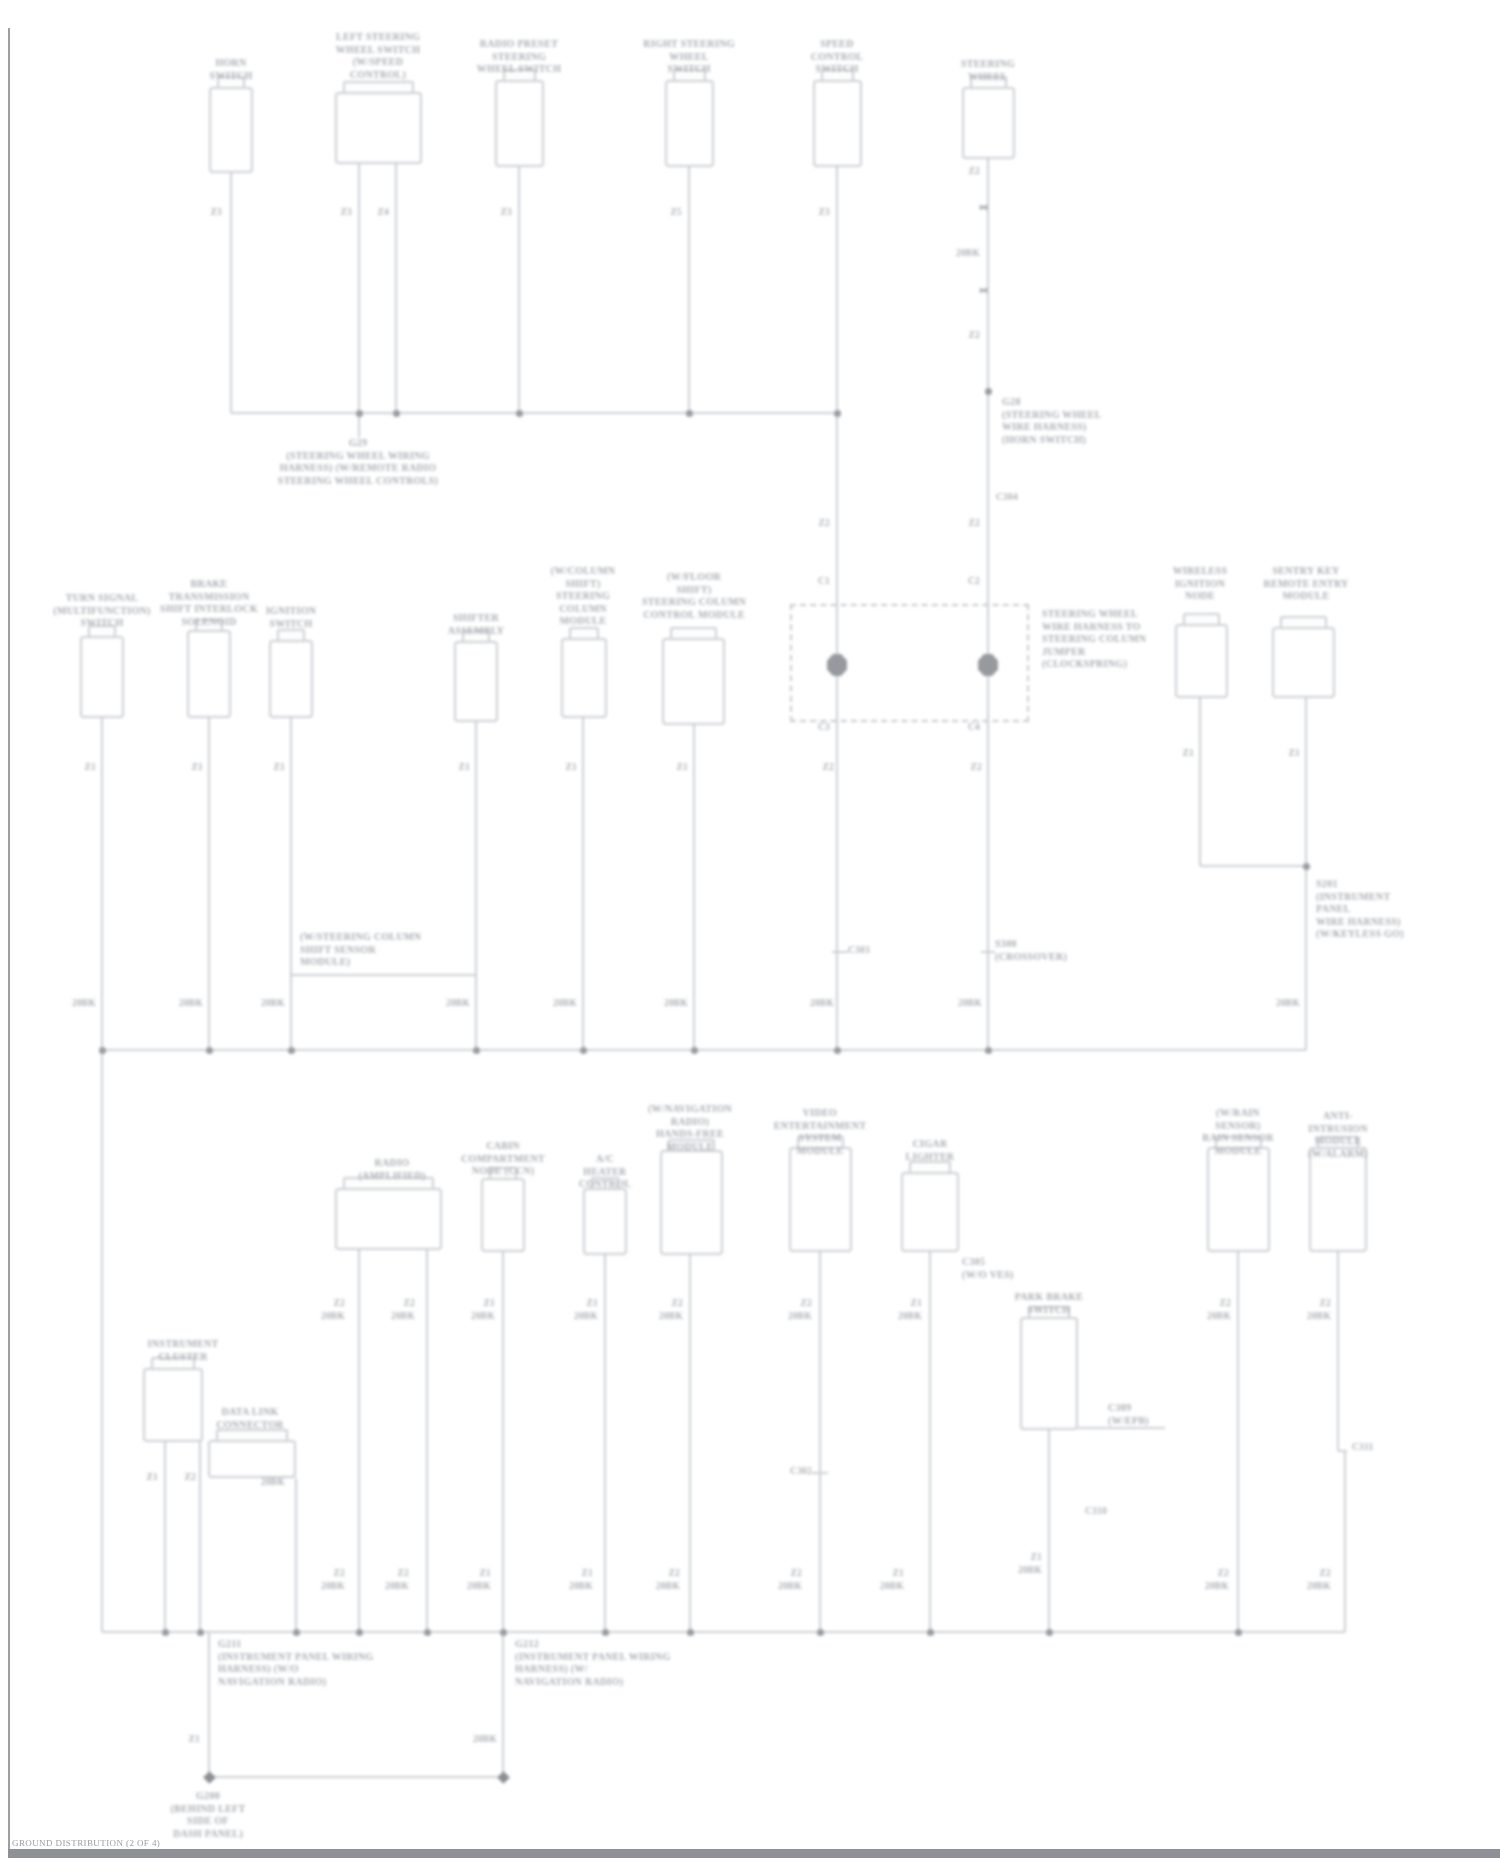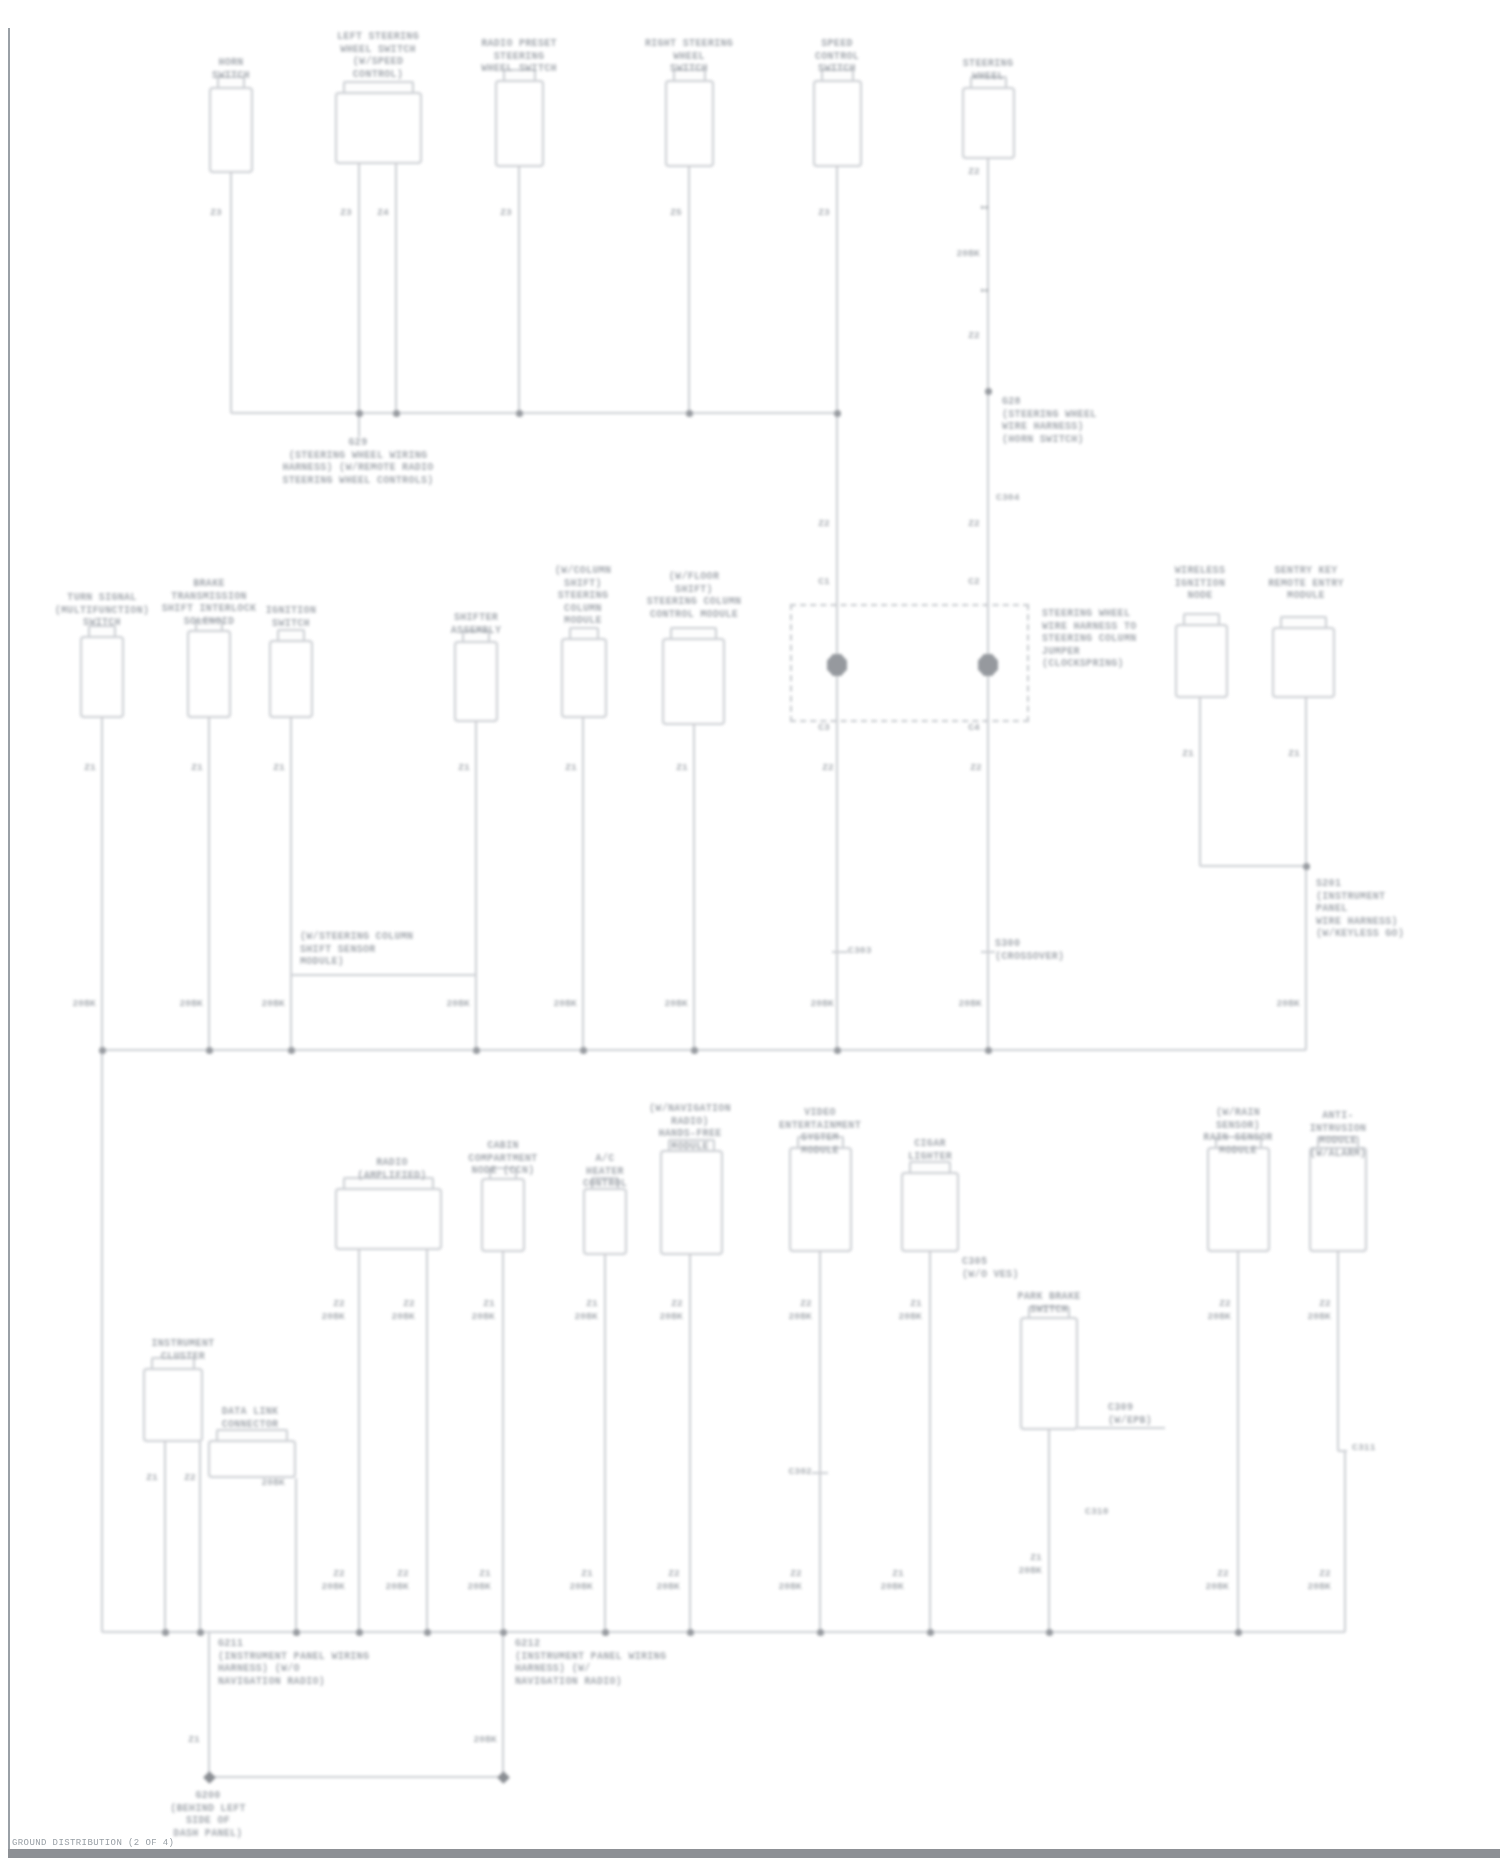--- a/index.html
+++ b/index.html
@@ -1,17 +1,17 @@
 <!DOCTYPE html>
 <html><head>
 <meta charset="utf-8">
 <style>
   html,body{margin:0;padding:0;background:#ffffff;}
   #stage{position:relative;width:1500px;height:1861px;background:#ffffff;overflow:hidden;
-         font-family:Liberation Mono, monospace;}
+         font-family:Liberation Serif, serif;}
   #diagram{position:absolute;left:0;top:0;width:1500px;height:1861px;
            filter:blur(1.5px);opacity:.72;}
   .wire{position:absolute;background:#b7bbc1;}
   .wire.h{height:2px;}
   .wire.v{width:2px;}
   .dot{position:absolute;width:7px;height:7px;border-radius:50%;background:#6e737a;}
   .diamond{position:absolute;width:9px;height:9px;background:#5d6269;transform:rotate(45deg);}
   .cbox{position:absolute;border:2px solid #b7bbc1;border-radius:4px;background:#fff;}
   .ccap{position:absolute;border:2px solid #b7bbc1;border-radius:2px 2px 0 0;background:#fdfdfd;}
   .clabel{position:absolute;text-align:center;color:#858b93;font-size:10px;line-height:12.5px;

